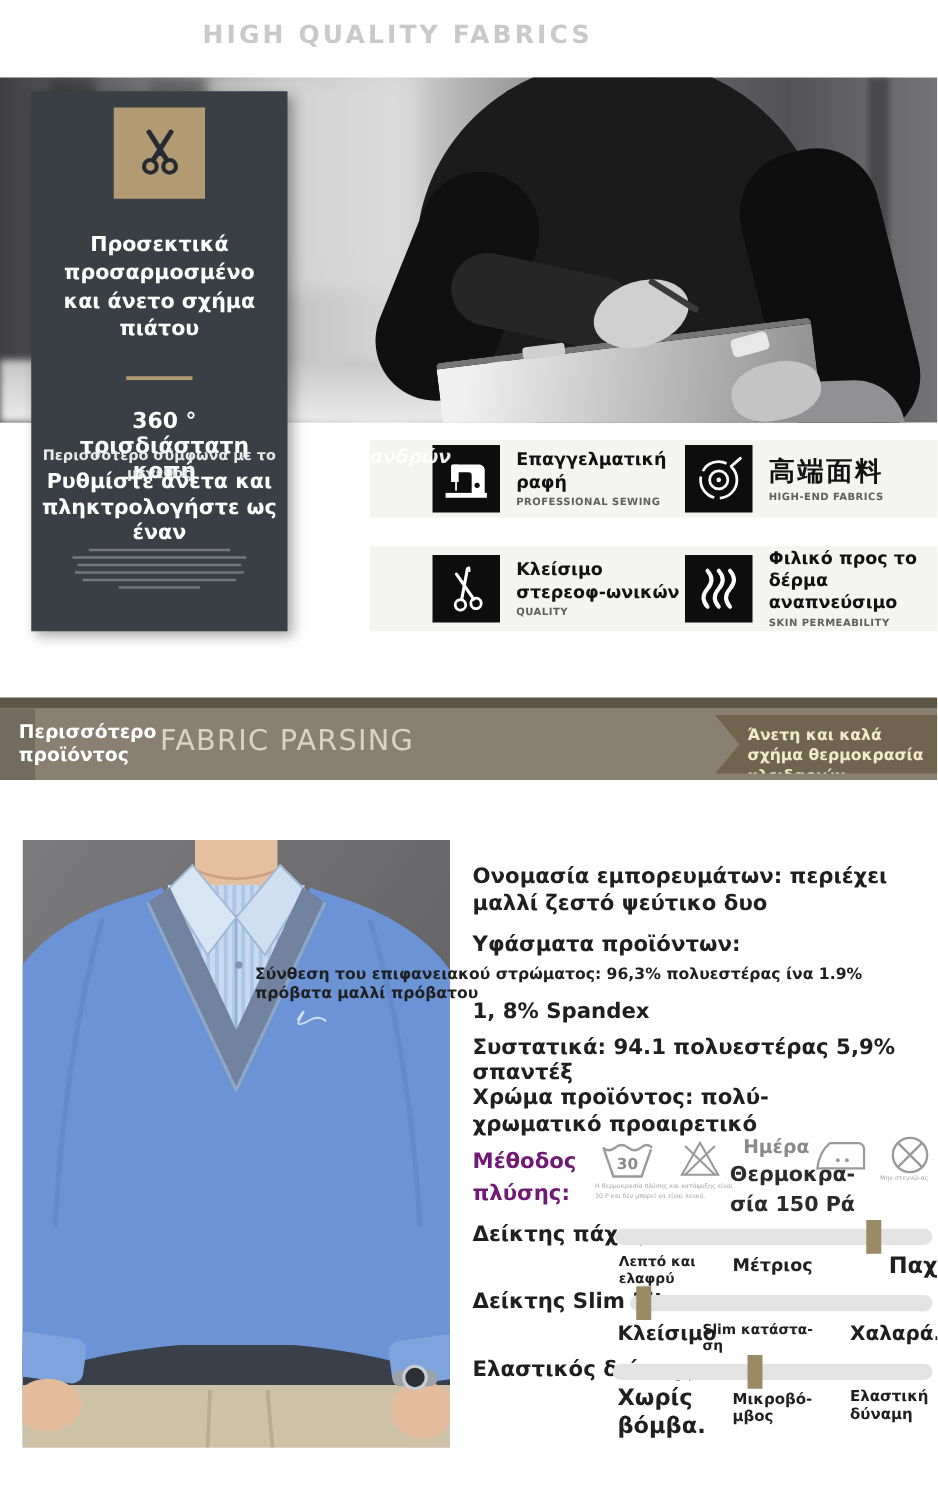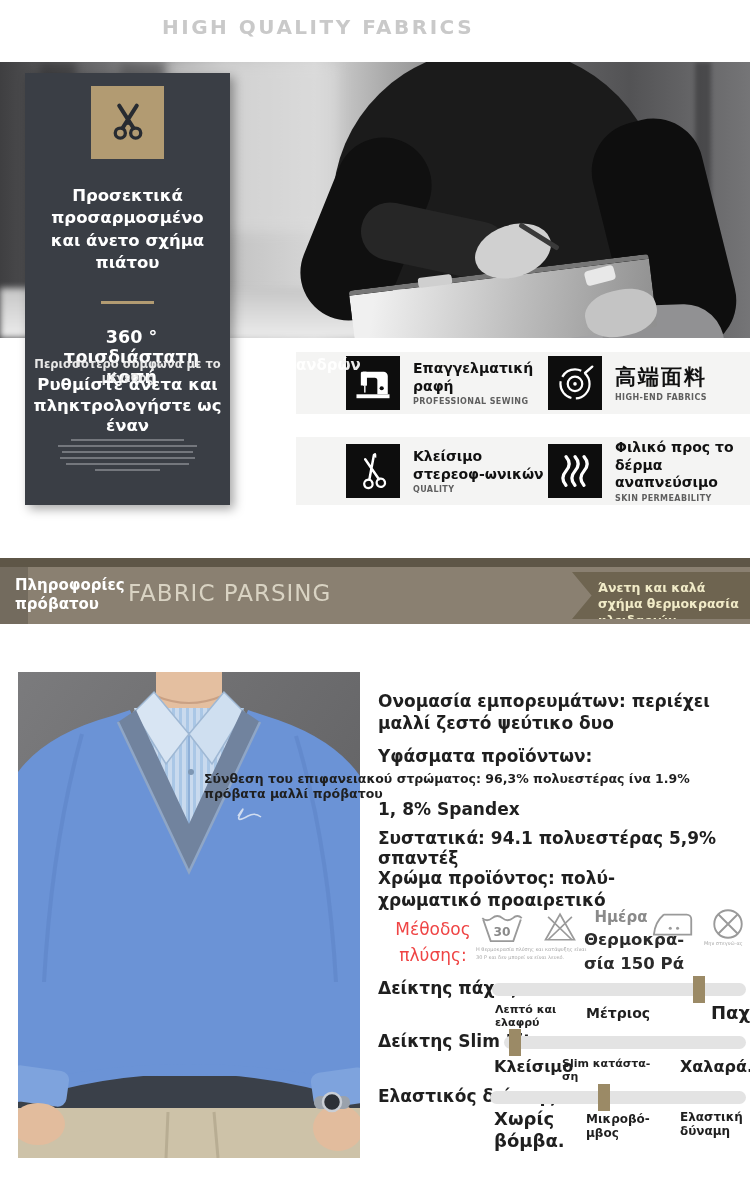--- a/index.html
+++ b/index.html
@@ -57,21 +57,21 @@
     display:flex; align-items:center; padding-left:50px; }
   .feature-row.r1 { top:352px; height:62px; }
   .feature-row.r2 { top:437px; height:68px; }
   .feat { display:flex; align-items:center; gap:13px; width:50%; }
   .feat-icon { width:54px; height:54px; background:#0d0d0d; flex:0 0 aupx;
     display:flex; align-items:center; justify-content:center; flex-shrink:0; }
   .feat-title { font-size:14px; font-weight:bold; color:#111; line-height:1.25; }
   .feat-title.cn { font-size:21px; letter-spacing:2px; }
   .feat-sub { font-size:8px; font-weight:bold; color:#5f5f5f; letter-spacing:.4px; margin-top:2px; }
   .feat-watermark { position:absolute; left:0px; top:4px; color:rgba(255,255,255,.92);
-    font-size:15px; font-weight:bold; }
+    font-size:15px; font-weight:bold;font-style:italic; }
 
   
   .banner { position:absolute; left:0; top:558px; width:750px; height:66px; }
   .banner-stripe { position:absolute; top:0; left:0; width:750px; height:9px; background:#5e5647; }
   .banner-body { position:absolute; top:9px; left:0; width:750px; height:57px; background:#8a8071; }
   .banner-edge { position:absolute; top:0; left:0; width:28px; height:57px; background:rgba(0,0,0,.16); }
   .banner-left { position:absolute; left:15px; top:9px; width:108px; color:#ffffff;
     font-size:15px; font-weight:bold; line-height:1.25; }
   .banner-center { position:absolute; left:128px; top:13px; color:#d9d3c3; font-size:23px;
     font-weight:500; letter-spacing:1px; }
@@ -86,21 +86,21 @@
   .p-name { left:378px; top:690px; width:372px; font-size:17px; line-height:1.32; }
   .p-fabrics { left:378px; top:746px; font-size:17px; }
   .p-comp { left:204px; top:771px; width:546px; font-size:12.5px; z-index:5; }
   .p-spandex { left:378px; top:799px; font-size:17px; }
   .p-ingred { left:378px; top:828px; font-size:17px; }
   .p-color { left:378px; top:867px; width:325px; font-size:17px; line-height:1.32; }
 
   
   .wash { position:absolute; left:0; top:908px; width:750px; height:70px; z-index:2; }
   .wash * { position:absolute; }
-  .wash-label { left:378px; top:8px; width:110px; font-size:17px; font-weight:normal; color:#ef4444; line-height:1.55;text-align:center; }
+  .wash-label { left:378px; top:8px; width:110px; font-size:17px; font-weight:bold; color:#701a75; line-height:1.55; }
   .wi-basin { left:480px; top:4px; width:44px; height:32px; }
   .wi-basin-cap { left:476px; top:38px; width:114px; font-size:5px; color:#a8a8a8; line-height:1.5; }
   .wi-nobleach { left:543px; top:3px; width:34px; height:32px; }
   .wash-day { left:588px; top:0px; width:66px; font-size:15px; font-weight:bold; color:#8a8a8a; text-align:center; }
   .wash-iron-temp { left:570px; top:20px; width:128px; font-size:16.5px; font-weight:bold; color:#2b2b2b;
     text-align:center; line-height:1.45; }
   .wi-iron { left:650px; top:2px; width:46px; height:31px; }
   .wi-notumble { left:710px; top:-2px; width:36px; height:36px; }
   .wi-notumble-cap { left:704px; top:32px; width:46px; font-size:5px; color:#a8a8a8; line-height:1.5; }
 
@@ -239,21 +239,21 @@
         <div class="feat-title">Φιλικό προς το δέρμα αναπνεύσιμο</div>
         <div class="feat-sub">SKIN PERMEABILITY</div>
       </div>
     </div>
   </div>
 
   <div class="banner">
     <div class="banner-stripe"></div>
     <div class="banner-body">
       <div class="banner-edge"></div>
-      <div class="banner-left">Πληροφορίες πρόβατου</div>
+      <div class="banner-left">Περισσότερο προϊόντος</div>
       <div class="banner-center">FABRIC PARSING</div>
       <div class="banner-ribbon">
         <span>Άνετη και καλά σχήμα θερμοκρασία κλειδαριών</span>
       </div>
     </div>
   </div>
 
   <div class="product-photo">
     <svg width="342" height="486" viewBox="0 0 342 486">
       <defs>

